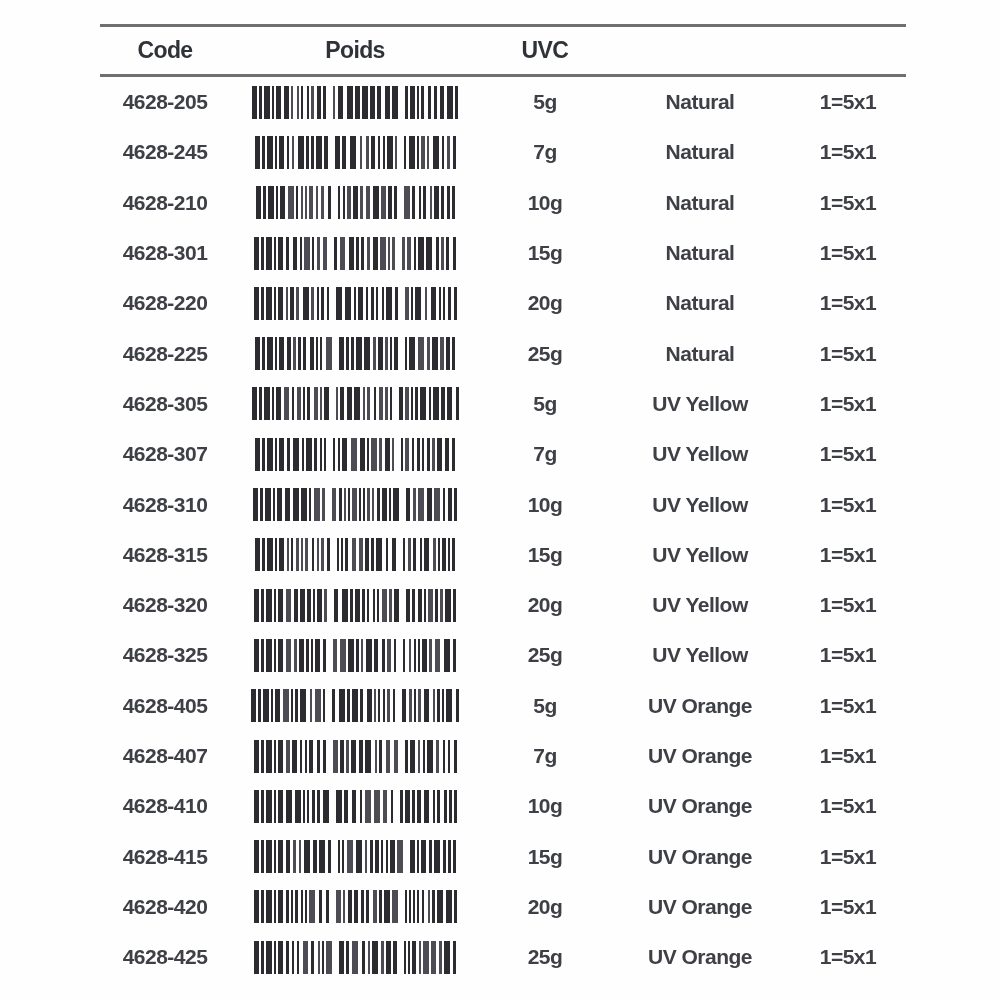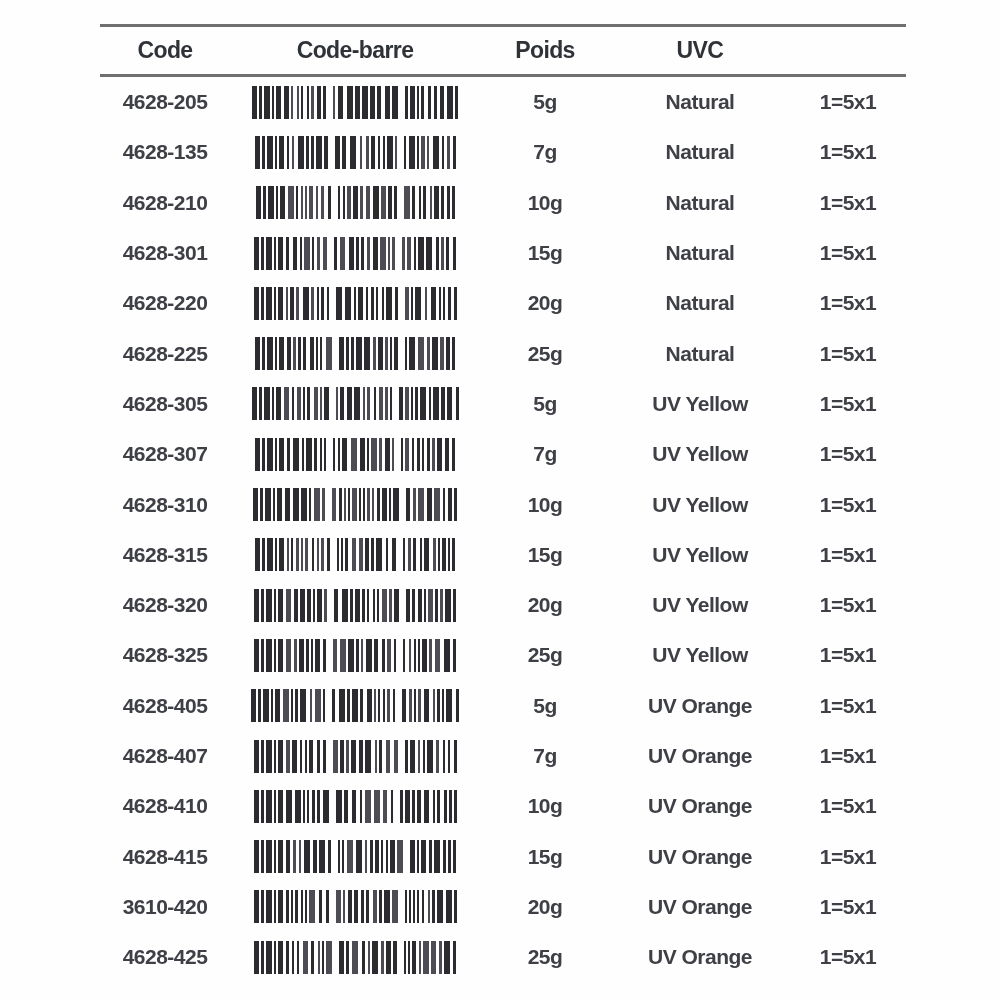--- a/index.html
+++ b/index.html
@@ -67,21 +67,20 @@
 </head>
 <body>
 
 <div class="page">
   <div class="catalog-table">
 
     <div class="rule"></div>
 
     <div class="header-row">
       <div class="header-cell">Code</div>
-      <div class="header-cell">Code-barre</div>
       <div class="header-cell">Poids</div>
       <div class="header-cell">UVC</div>
     </div>
 
     <div class="rule"></div>
 
     <div class="table-body">
   <div class="row">
     <div class="cell code-cell">4628-205</div>
     <div class="barcode-cell">
@@ -118,21 +117,21 @@
               <span style="width: 6px; margin-right: 2px; background: rgb(44, 43, 48);"></span>
               <span style="width: 3px; margin-right: 0px; background: rgb(44, 43, 48);"></span>
             </div>
     </div>
     <div class="cell poids-cell">5g</div>
     <div class="cell coloris-cell">Natural</div>
     <div class="cell uvc-cell">1=5x1</div>
   </div>
 
   <div class="row">
-    <div class="cell code-cell">4628-135</div>
+    <div class="cell code-cell">4628-245</div>
     <div class="barcode-cell">
       <div class="barcode">
               <span style="width: 5px; margin-right: 2px; background: rgb(44, 43, 48);"></span>
               <span style="width: 3px; margin-right: 2px; background: rgb(44, 43, 48);"></span>
               <span style="width: 6px; margin-right: 2px; background: rgb(44, 43, 48);"></span>
               <span style="width: 2px; margin-right: 2px; background: rgb(44, 43, 48);"></span>
               <span style="width: 5px; margin-right: 3px; background: rgb(44, 43, 48);"></span>
               <span style="width: 2px; margin-right: 3px; background: rgb(44, 43, 48);"></span>
               <span style="width: 2px; margin-right: 4px; background: rgb(77, 76, 84);"></span>
               <span style="width: 6px; margin-right: 2px; background: rgb(44, 43, 48);"></span>
@@ -759,21 +758,21 @@
               <span style="width: 3px; margin-right: 2px; background: rgb(44, 43, 48);"></span>
               <span style="width: 3px; margin-right: 0px; background: rgb(44, 43, 48);"></span>
             </div>
     </div>
     <div class="cell poids-cell">15g</div>
     <div class="cell coloris-cell">UV Orange</div>
     <div class="cell uvc-cell">1=5x1</div>
   </div>
 
   <div class="row">
-    <div class="cell code-cell">3610-420</div>
+    <div class="cell code-cell">4628-420</div>
     <div class="barcode-cell">
       <div class="barcode">
               <span style="width: 5px; margin-right: 2px; background: rgb(44, 43, 48);"></span>
               <span style="width: 3px; margin-right: 2px; background: rgb(44, 43, 48);"></span>
               <span style="width: 6px; margin-right: 2px; background: rgb(44, 43, 48);"></span>
               <span style="width: 2px; margin-right: 2px; background: rgb(44, 43, 48);"></span>
               <span style="width: 5px; margin-right: 3px; background: rgb(44, 43, 48);"></span>
               <span style="width: 3px; margin-right: 2px; background: rgb(44, 43, 48);"></span>
               <span style="width: 2px; margin-right: 2px; background: rgb(44, 43, 48);"></span>
               <span style="width: 3px; margin-right: 3px; background: rgb(44, 43, 48);"></span>

